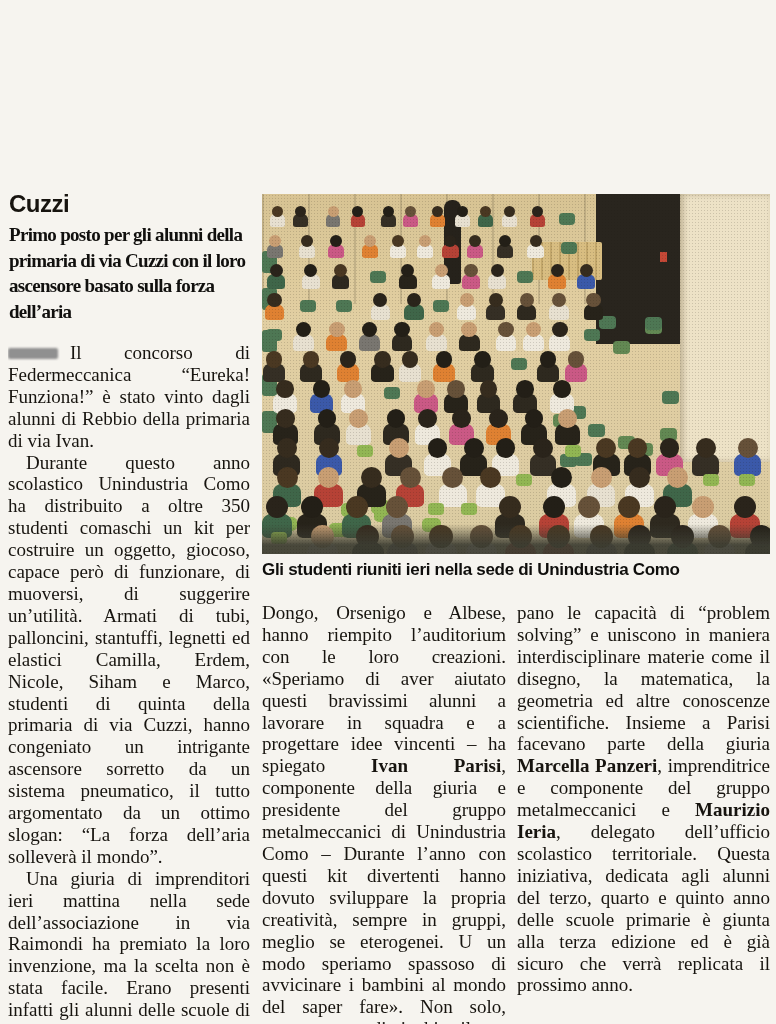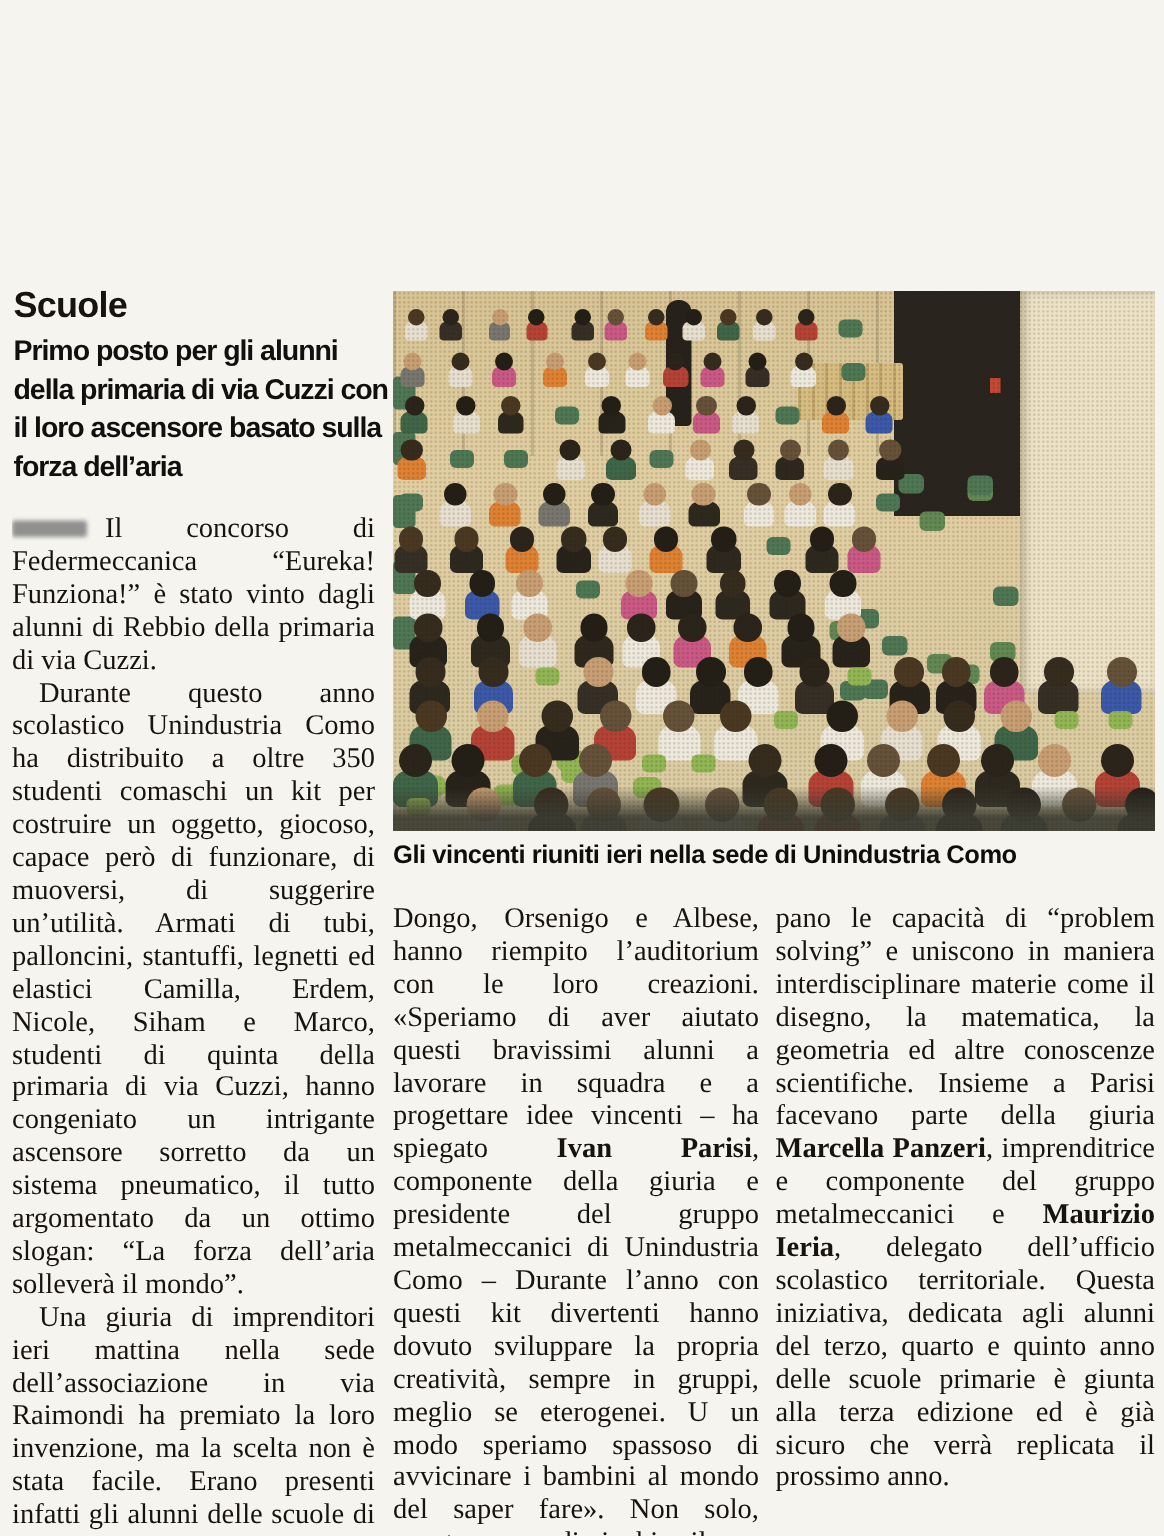--- a/index.html
+++ b/index.html
@@ -16,21 +16,21 @@
     white-space:nowrap;transform:scaleX(0.88);transform-origin:left center;
   }
   
   .kicker{
     position:absolute;top:190px;left:9px;
     font-family:"Liberation Sans",sans-serif;font-weight:bold;
     font-size:24px;letter-spacing:-0.5px;
   }
   .standfirst{
     position:absolute;top:222px;left:9px;width:256px;
-    font-family:Liberation Sans, sans-serif;font-weight:bold;
+    font-family:Liberation Serif, serif;font-weight:bold;
     font-size:19px;line-height:25.5px;letter-spacing:-0.7px;color:#11100e;
   }
   .body-col{
     font-size:19px;line-height:21.9px;text-align:justify;
     overflow:hidden;
   }
   .col1{position:absolute;top:342px;left:8px;width:242px;height:682px;}
   .col2{position:absolute;top:602px;left:262px;width:244px;height:422px;}
   .col3{position:absolute;top:602px;left:517px;width:253px;height:422px;}
   .body-col p{margin:0;padding:0;}
@@ -86,26 +86,26 @@
     font-family:"Liberation Sans",sans-serif;font-weight:bold;
     font-size:17px;letter-spacing:-0.3px;color:#0f0e0c;
   }
 </style>
 </head>
 <body>
 
 <div class="page">
 
 
-  <div class="kicker">Scuole</div>
+  <div class="kicker">Cuzzi</div>
 
   <div class="standfirst">Primo posto per gli alunni della primaria di via Cuzzi con il loro ascensore basato sulla forza dell’aria</div>
 
   <div class="body-col col1">
-    <p><span class="redact"></span><span>Il concorso di Federmeccanica “Eureka! Funziona!” è stato vinto dagli alunni di Rebbio della primaria di via Cuzzi.</span></p>
+    <p><span class="redact"></span><span>Il concorso di Federmeccanica “Eureka! Funziona!” è stato vinto dagli alunni di Rebbio della primaria di via Ivan.</span></p>
     <p class="indent">Durante questo anno scolastico Unindustria Como ha distribuito a oltre 350 studenti comaschi un kit per costruire un oggetto, giocoso, capace però di funzionare, di muoversi, di suggerire un’utilità. Armati di tubi, palloncini, stantuffi, legnetti ed elastici Camilla, Erdem, Nicole, Siham e Marco, studenti di quinta della primaria di via Cuzzi, hanno congeniato un intrigante ascensore sorretto da un sistema pneumatico, il tutto argomentato da un ottimo slogan: “La forza dell’aria solleverà il mondo”.</p>
     <p class="indent">Una giuria di imprenditori ieri mattina nella sede dell’associazione in via Raimondi ha premiato la loro invenzione, ma la scelta non è stata facile. Erano presenti infatti gli alunni delle scuole di Como Centro, Como Rebbio, Appiano, Nesso, Blevio, Sormano, Asso,</p>
   </div>
 
   <div class="photo">
     <div class="ph-wall-stripes"></div>
     <div class="ph-stage"></div>
     <div class="ph-right-wall"></div>
     <div class="ph-curtain"></div>
     <div class="ph-alarm"></div>
@@ -391,21 +391,21 @@
         <div style="left: 442.054px; top: 348.325px; width: 31.185px; height: 26.565px; background: rgb(233, 229, 218); border-radius: 40% 40% 20% 20%;"></div>
         <div style="left: 446.096px; top: 331px; width: 23.1px; height: 23.1px; background: rgb(90, 70, 50); border-radius: 50%;"></div>
         <div style="left: 483.498px; top: 348.325px; width: 31.185px; height: 26.565px; background: rgb(35, 32, 27); border-radius: 40% 40% 20% 20%;"></div>
         <div style="left: 487.541px; top: 331px; width: 23.1px; height: 23.1px; background: rgb(15, 14, 12); border-radius: 50%;"></div>
       </div>
     <div class="ph-floor"></div>
     <div class="ph-tint"></div>
     <div class="ph-grain"></div>
   </div>
 
-  <div class="caption">Gli vincenti riuniti ieri nella sede di Unindustria Como</div>
+  <div class="caption">Gli studenti riuniti ieri nella sede di Unindustria Como</div>
 
   <div class="body-col col2">
     <p><span>Dongo, Orsenigo e Albese, hanno riempito l’auditorium con le loro creazioni. «Speriamo di aver aiutato questi bravissimi alunni a lavorare in squadra e a progettare idee vincenti – ha spiegato </span><span class="b">Ivan Parisi</span><span>, componente della giuria e presidente del gruppo metalmeccanici di Unindustria Como – Durante l’anno con questi kit divertenti hanno dovuto sviluppare la propria creatività, sempre in gruppi, meglio se eterogenei. U un modo speriamo spassoso di avvicinare i bambini al mondo del saper fare». Non solo, questo genere di giochi svilup-</span></p>
   </div>
 
   <div class="body-col col3">
     <p><span>pano le capacità di “problem solving” e uniscono in maniera interdisciplinare materie come il disegno, la matematica, la geometria ed altre conoscenze scientifiche. Insieme a Parisi facevano parte della giuria </span><span class="b">Marcella Panzeri</span><span>, imprenditrice e componente del gruppo metalmeccanici e </span><span class="b">Maurizio Ieria</span><span>, delegato dell’ufficio scolastico territoriale. Questa iniziativa, dedicata agli alunni del terzo, quarto e quinto anno delle scuole primarie è giunta alla terza edizione ed è già sicuro che verrà replicata il prossimo anno.</span></p>
   </div>
 
 </div>

